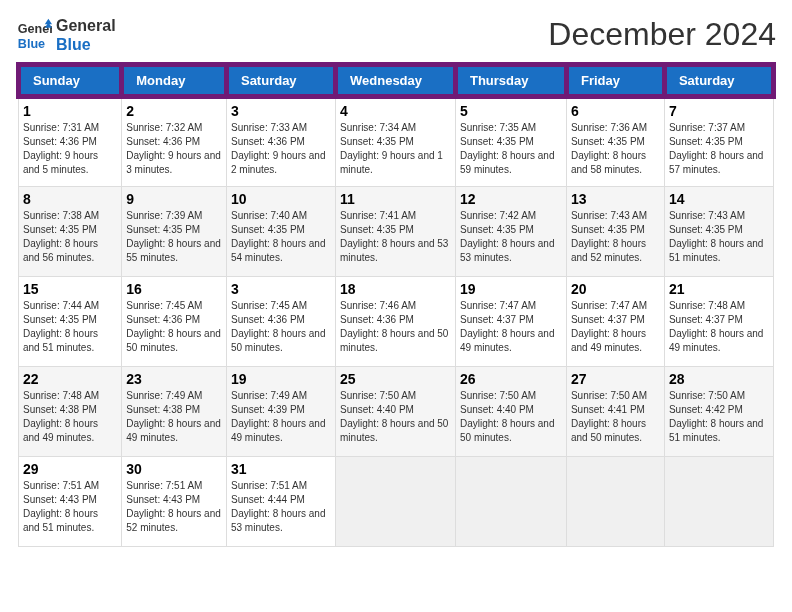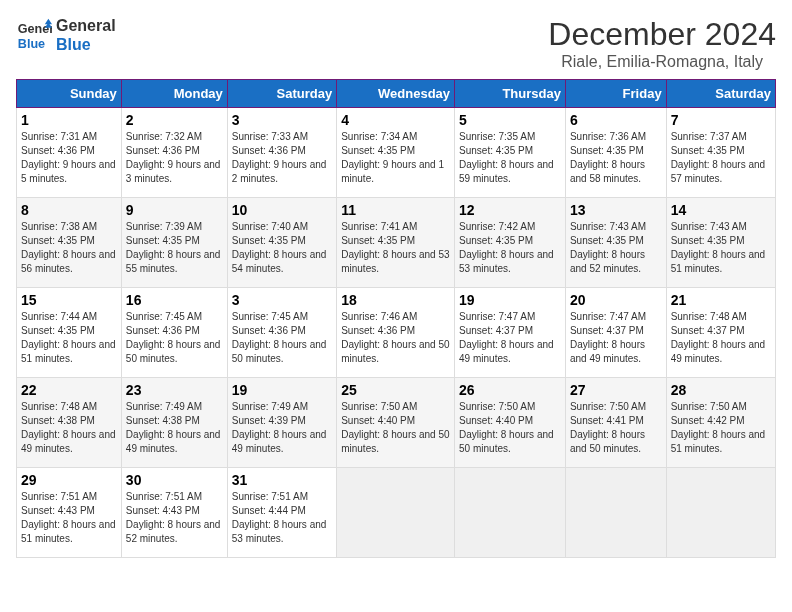--- a/index.html
+++ b/index.html
@@ -40,25 +40,25 @@
     table {
       width: 100%;
       border-collapse: collapse;
       font-size: 11px;
     }
     thead tr {
       background-color: #1a6fc4;
       color: #fff;
     }
     thead th {
-      padding: 6px 4px;
-      text-align: right;
+      padding: 6px 12px;
+      text-align: left;
       font-size: 13px;
       font-weight: bold;
-      border: 1px solid #701a75;
+      border: 5px solid #701a75;
     }
     tbody tr {
       vertical-align: top;
     }
     tbody tr:nth-child(odd) {
       background-color: #fff;
     }
     tbody tr:nth-child(even) {
       background-color: #f5f5f5;
     }
@@ -94,21 +94,20 @@
       <polygon points="32,8 40,8 36,2" fill="#1a6fc4"></polygon>
       <polygon points="36,12 44,12 40,6" fill="#1a6fc4" transform="translate(-4,0)"></polygon>
     </svg>
     <div style="line-height:1.2">
       <div style="font-size:16px;font-weight:bold;color:#333;">General</div>
       <div style="font-size:16px;font-weight:bold;color:#1a6fc4;">Blue</div>
     </div>
   </div>
   <div class="title-block">
     <div class="main-title">December 2024</div>
-    <div class="subtitle">Riale, Emilia-Romagna, Italy</div>
   </div>
 </div>
 
 <table>
   <thead>
     <tr>
     <th>Sunday</th>
         <th>Monday</th>
         <th>Saturday</th>
         <th>Wednesday</th>

